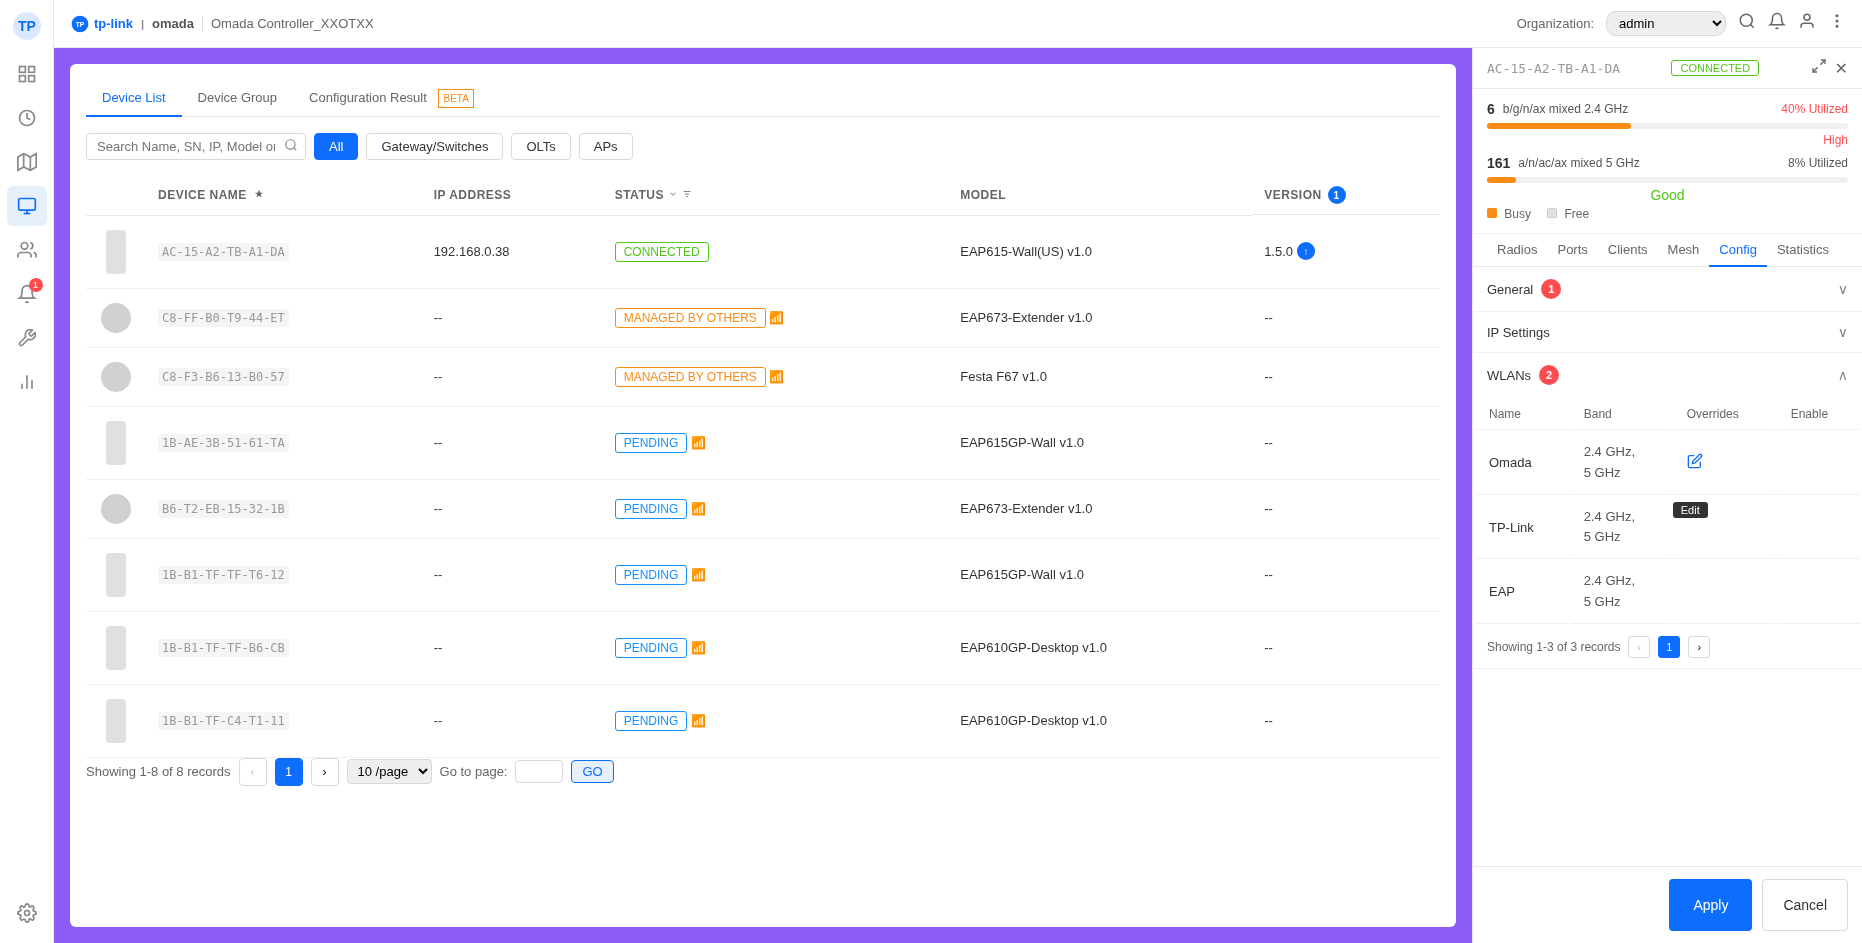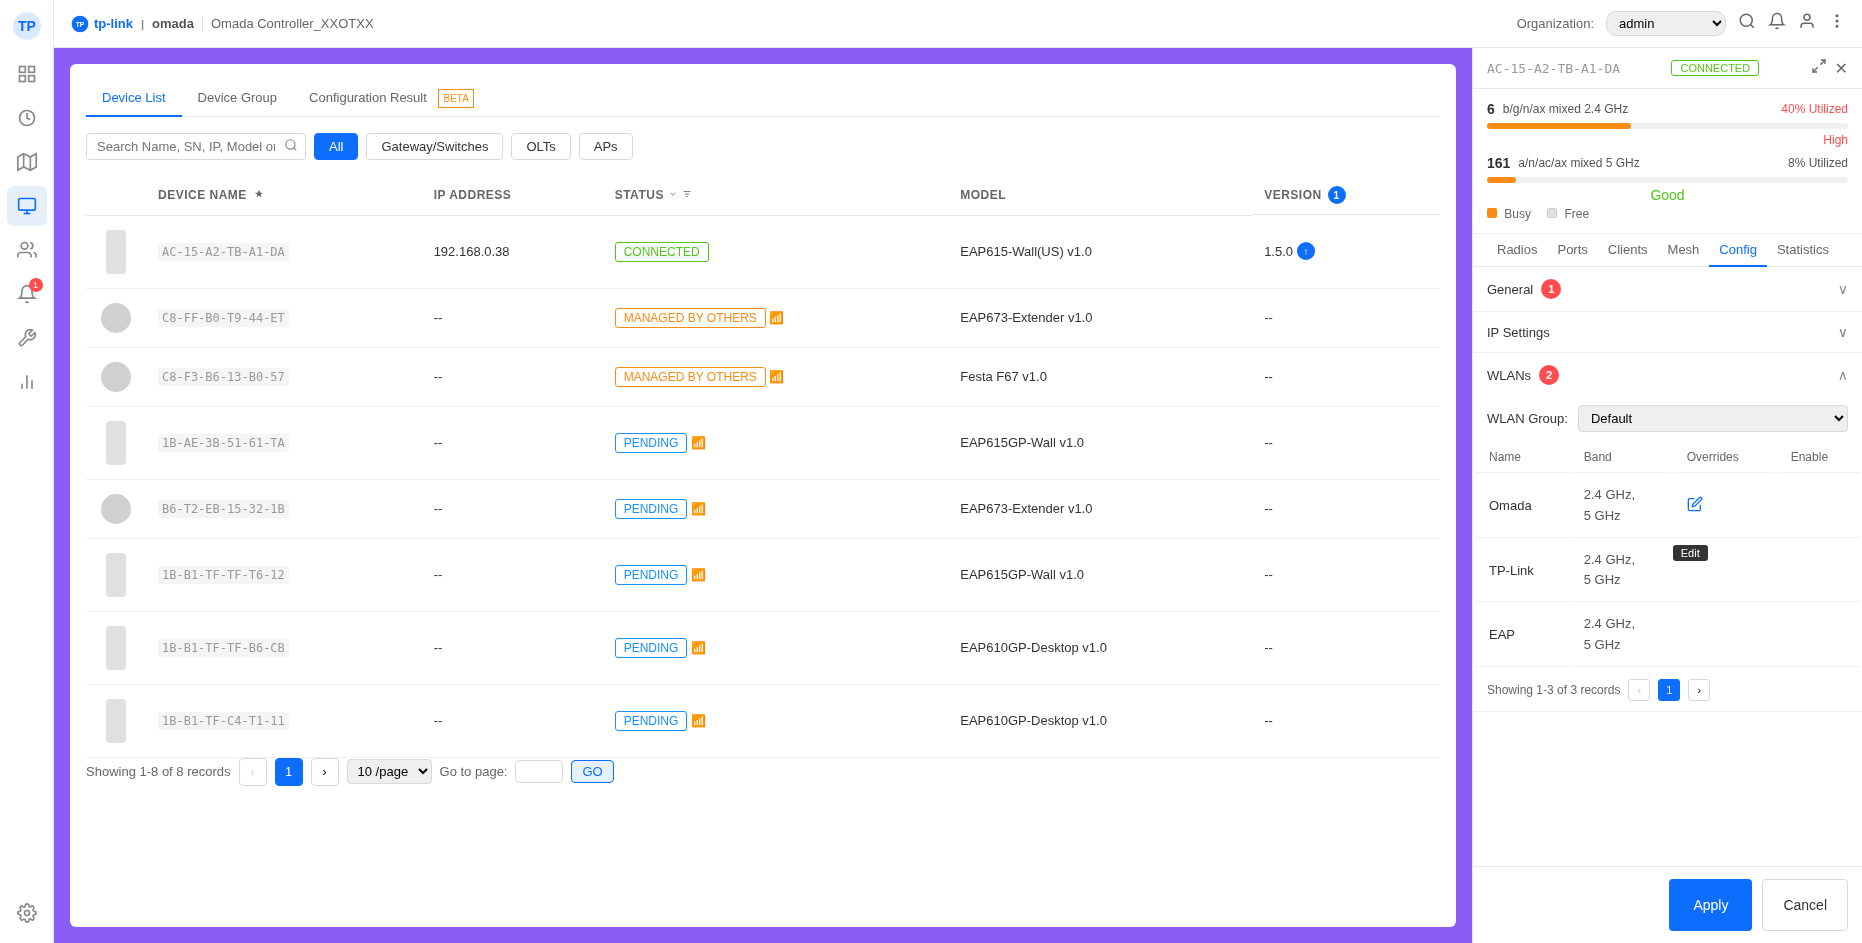--- a/index.html
+++ b/index.html
@@ -524,26 +524,20 @@
 
         <div class="config-section">
           <div class="config-section-header">
             <div class="config-section-title">
               <span>WLANs</span>
               <div class="section-badge">2</div>
             </div>
             <span class="section-chevron collapse-arrow"></span>
           </div>
 
-          <div class="wlan-group-row">
-            <label class="wlan-group-label">WLAN Group:</label>
-            <select class="wlan-group-select">
-              <option>Default</option>
-            </select>
-          </div>
 
           <table class="wlan-table">
             <thead>
               <tr>
                 <th>Name</th>
                 <th>Band</th>
                 <th>Overrides</th>
                 <th>Enable</th>
               </tr>
             </thead>

